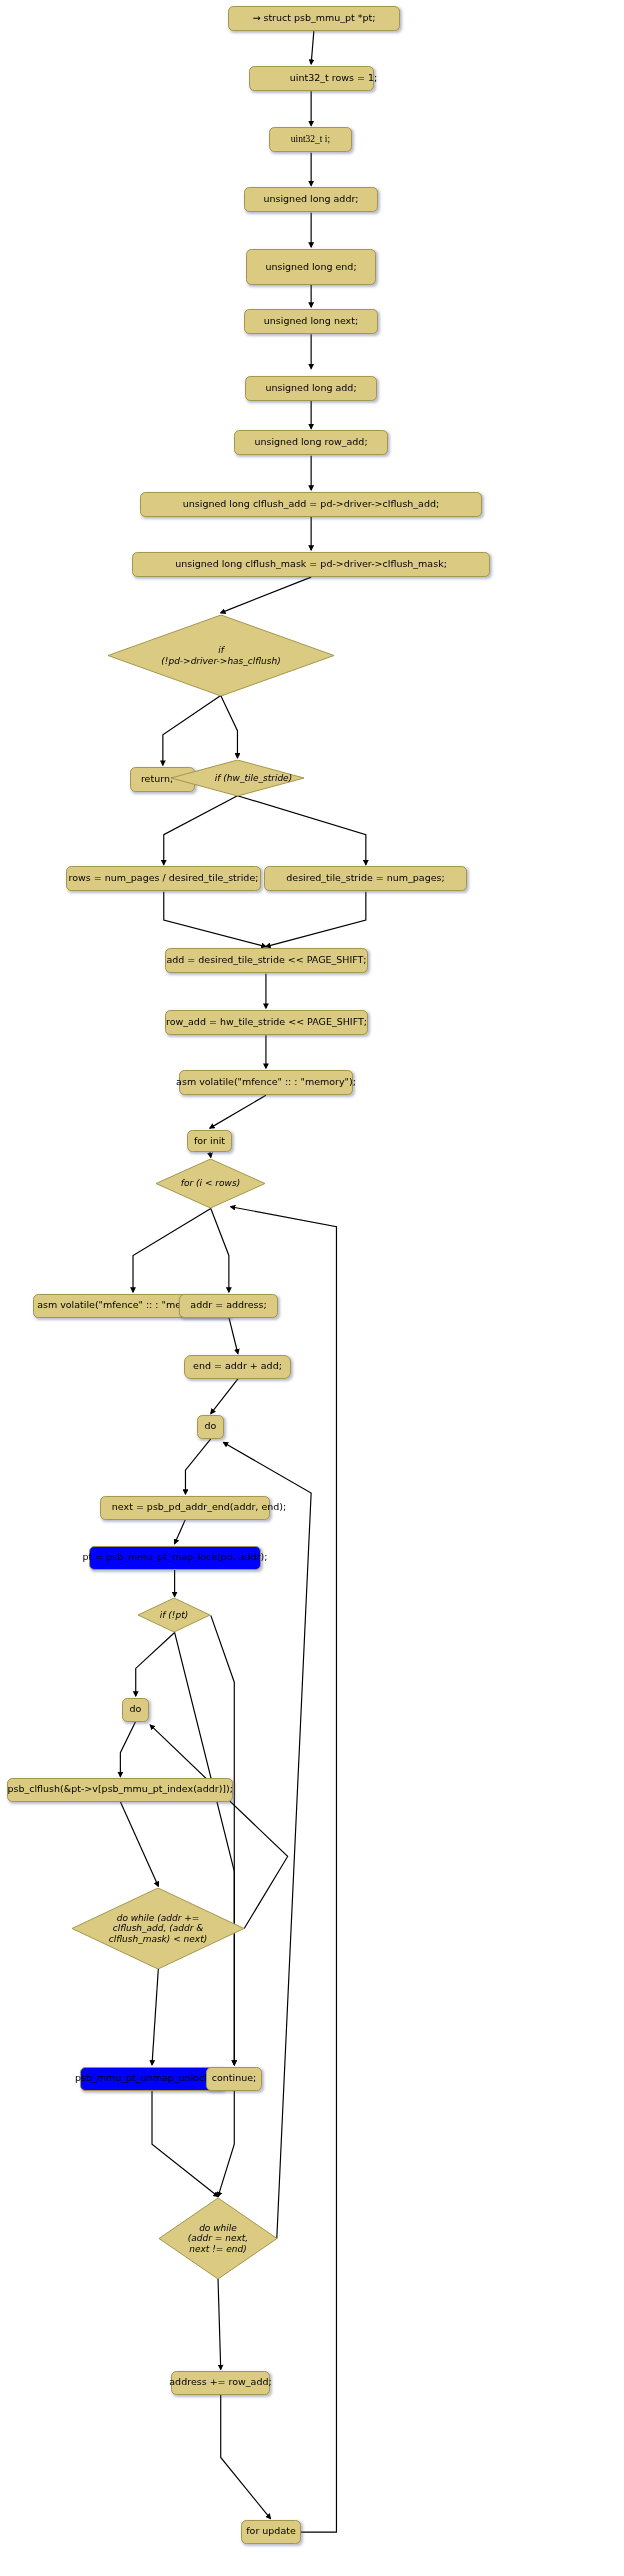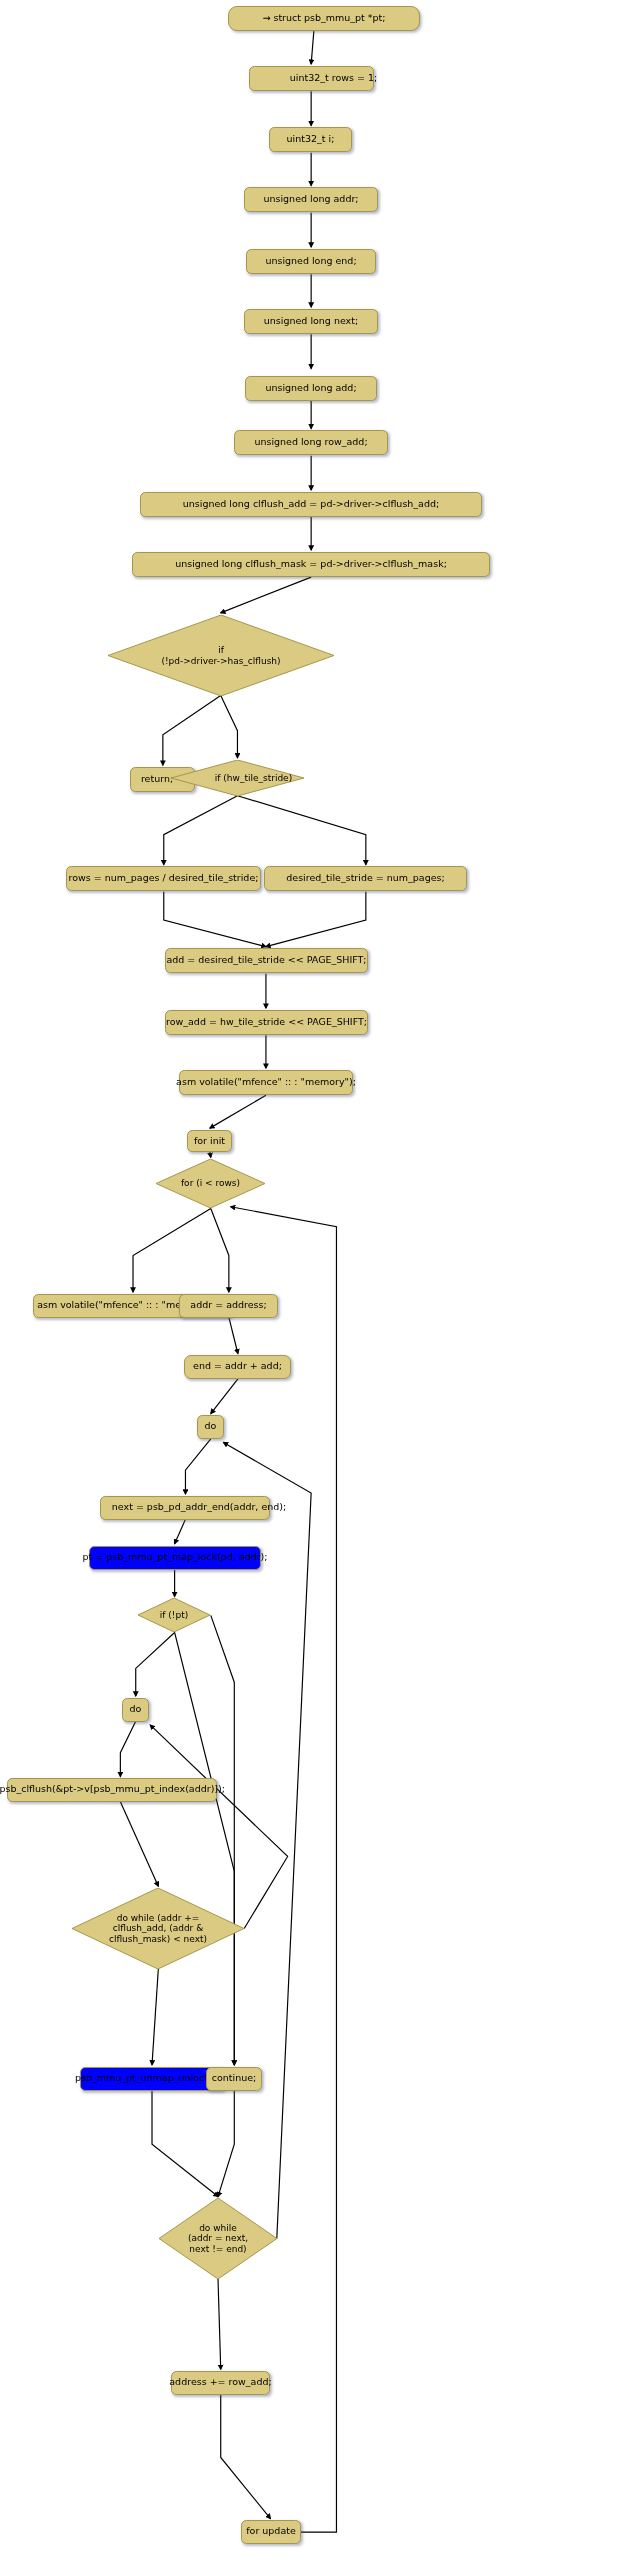--- a/index.html
+++ b/index.html
@@ -60,20 +60,21 @@
     top: 0;
     width: 100%;
     height: 100%;
   }
   .diamond-label {
     position: relative;
     z-index: 2;
     white-space: pre-line;
     text-align: center;
     line-height: 1.18;
+    font-style: italic;
   }
 </style>
 </head>
 <body>
 
 <div id="chart-root">
   <svg id="edges" viewBox="0 0 691 2849">
     <defs>
       <marker id="arrow" viewBox="0 0 10 10" refX="8" refY="5" markerWidth="5" markerHeight="5" orient="auto-start-reverse">
         <path d="M 0 0 L 10 5 L 0 10 z" fill="#000000"></path>
@@ -116,33 +117,33 @@
         <path d="M 259 2311.6749999999997 L 259 2371.5187499999997 L 241 2429.3624999999997" marker-end="url(#arrow)"></path>
         <path d="M 241 2520.6124999999997 L 244 2620.375" marker-end="url(#arrow)"></path>
         <path d="M 244 2648.375 L 244 2717.9312499999996 L 299 2785.4874999999997" marker-end="url(#arrow)"></path>
         <path d="M 270 2132.8125 L 318 2053.1875 L 166 1907.75" marker-end="url(#arrow)"></path>
         <path d="M 306 2475.9874999999997 L 344 1651.33125 L 247 1595.33125" marker-end="url(#arrow)"></path>
         <path d="M 332 2800.4874999999997 L 372 2800.4874999999997 L 372 1356.6499999999999 L 255 1334.6499999999999" marker-end="url(#arrow)"></path>
         <path d="M 233 1786.5749999999998 L 259 1860.475 L 259 2283.6749999999997" marker-end="url(#arrow)"></path>
       </g>
   </svg>
   <div id="node-layer">
-      <div class="node box" style="left: 228px; top: 5.9px; width: 192px; height: 25px; border-radius: 9px;">
+      <div class="node box" style="left: 228px; top: 5.9px; width: 172px; height: 25px;">
         <span class="">→ struct psb_mmu_pt *pt;</span>
       </div>
       <div class="node box" style="left: 249px; top: 66px; width: 125px; height: 25px; padding-left: 44px;">
         <span class="">uint32_t rows = 1;</span>
       </div>
-      <div class="node box" style="left: 269px; top: 127px; width: 83px; height: 25px;">
+      <div class="node box" style="left: 269px; top: 127px; width: 83px; height: 25px; font-family: Liberation Serif, serif;">
         <span class="">uint32_t i;</span>
       </div>
       <div class="node box" style="left: 244px; top: 187px; width: 134px; height: 25px;">
         <span class="">unsigned long addr;</span>
       </div>
-      <div class="node box" style="left: 246px; top: 249px; width: 130px; height: 25px;">
+      <div class="node box" style="left: 246px; top: 249px; width: 130px; height: 36px;">
         <span class="">unsigned long end;</span>
       </div>
       <div class="node box" style="left: 244px; top: 309px; width: 134px; height: 25px;">
         <span class="">unsigned long next;</span>
       </div>
       <div class="node box" style="left: 245px; top: 376px; width: 132px; height: 25px;">
         <span class="">unsigned long add;</span>
       </div>
       <div class="node box" style="left: 234px; top: 430px; width: 154px; height: 25px;">
         <span class="">unsigned long row_add;</span>
@@ -213,21 +214,21 @@
       </div>
       <div class="node diamond" style="left: 138px; top: 1598px; width: 72px; height: 34px;">
         <svg class="diamond-shape" viewBox="0 0 100 100" preserveAspectRatio="none">
           <polygon points="50,0 100,50 50,100 0,50" fill="#DBCA82" stroke="#A4974C" stroke-width="1" vector-effect="non-scaling-stroke"></polygon>
         </svg>
         <span class="diamond-label" style="white-space: pre-line;">if (!pt)</span>
       </div>
       <div class="node box" style="left: 122px; top: 1698px; width: 27px; height: 23.5px;">
         <span class="">do</span>
       </div>
-      <div class="node box" style="left: 7.2px; top: 1778px; width: 210px; height: 23.5px;">
+      <div class="node box" style="left: 7.2px; top: 1778px; width: 226px; height: 23.5px;">
         <span class="">psb_clflush(&amp;pt-&gt;v[psb_mmu_pt_index(addr)]);</span>
       </div>
       <div class="node diamond" style="left: 72px; top: 1888px; width: 172px; height: 81px;">
         <svg class="diamond-shape" viewBox="0 0 100 100" preserveAspectRatio="none">
           <polygon points="50,0 100,50 50,100 0,50" fill="#DBCA82" stroke="#A4974C" stroke-width="1" vector-effect="non-scaling-stroke"></polygon>
         </svg>
         <span class="diamond-label" style="white-space: pre-line;">do while (addr +=
 clflush_add, (addr &amp;
 clflush_mask) &lt; next)</span>
       </div>

